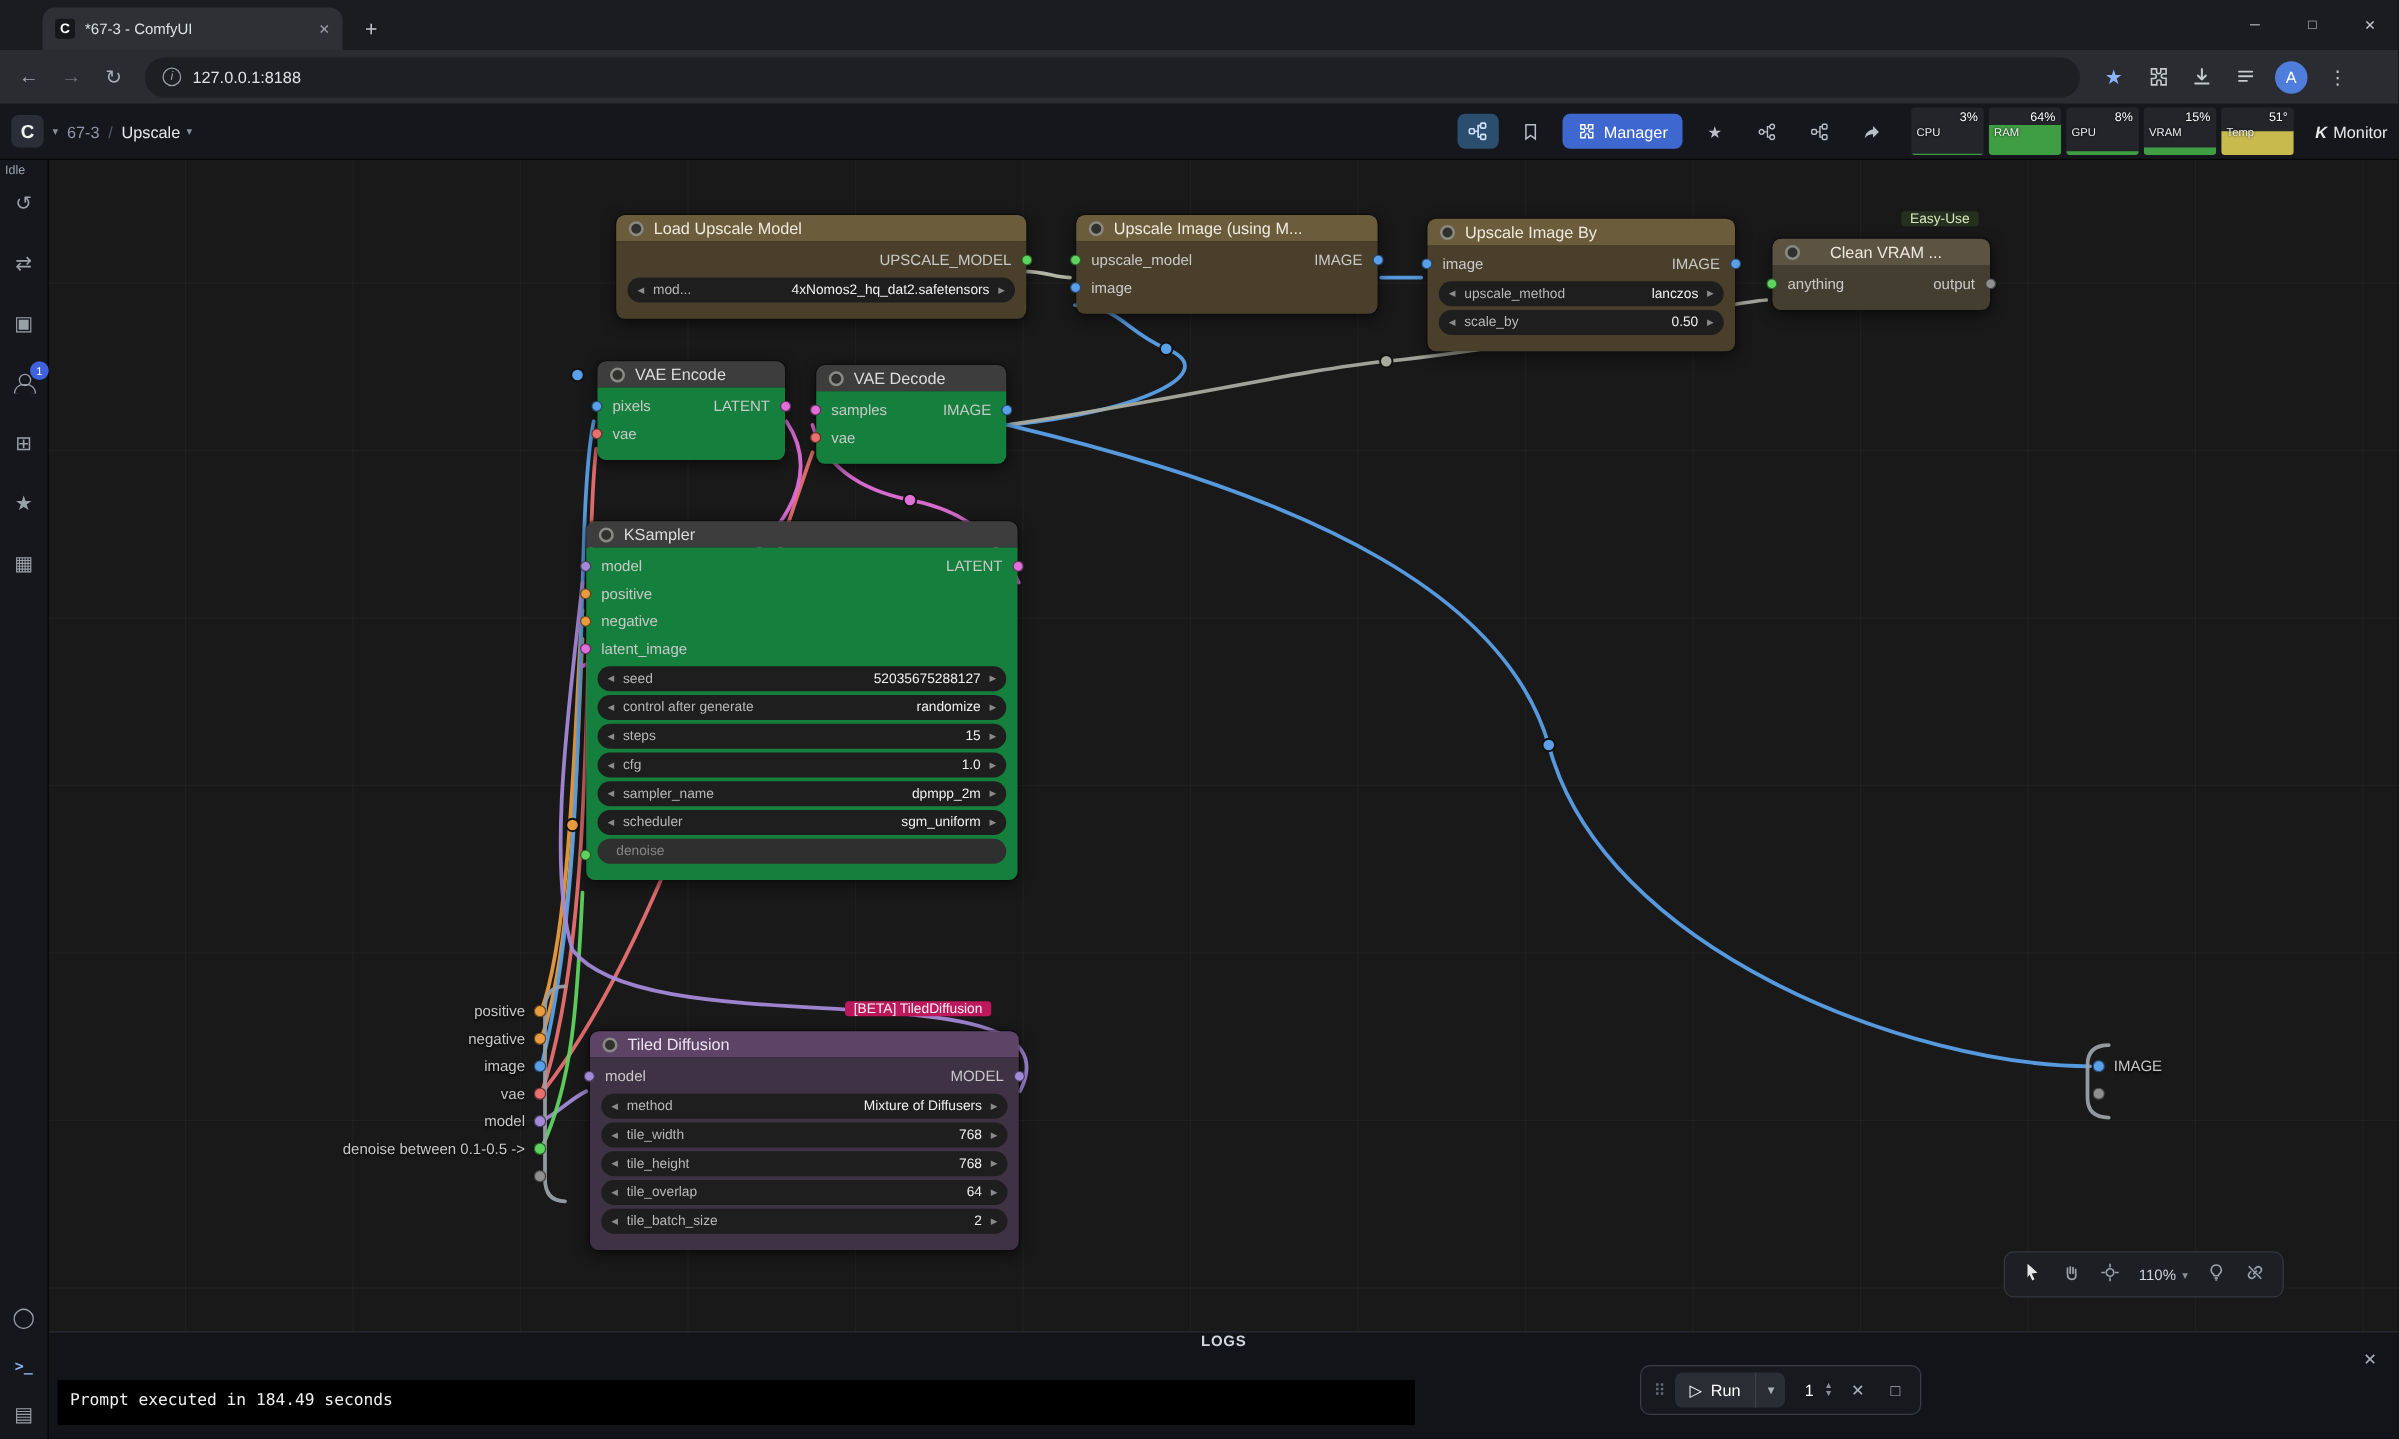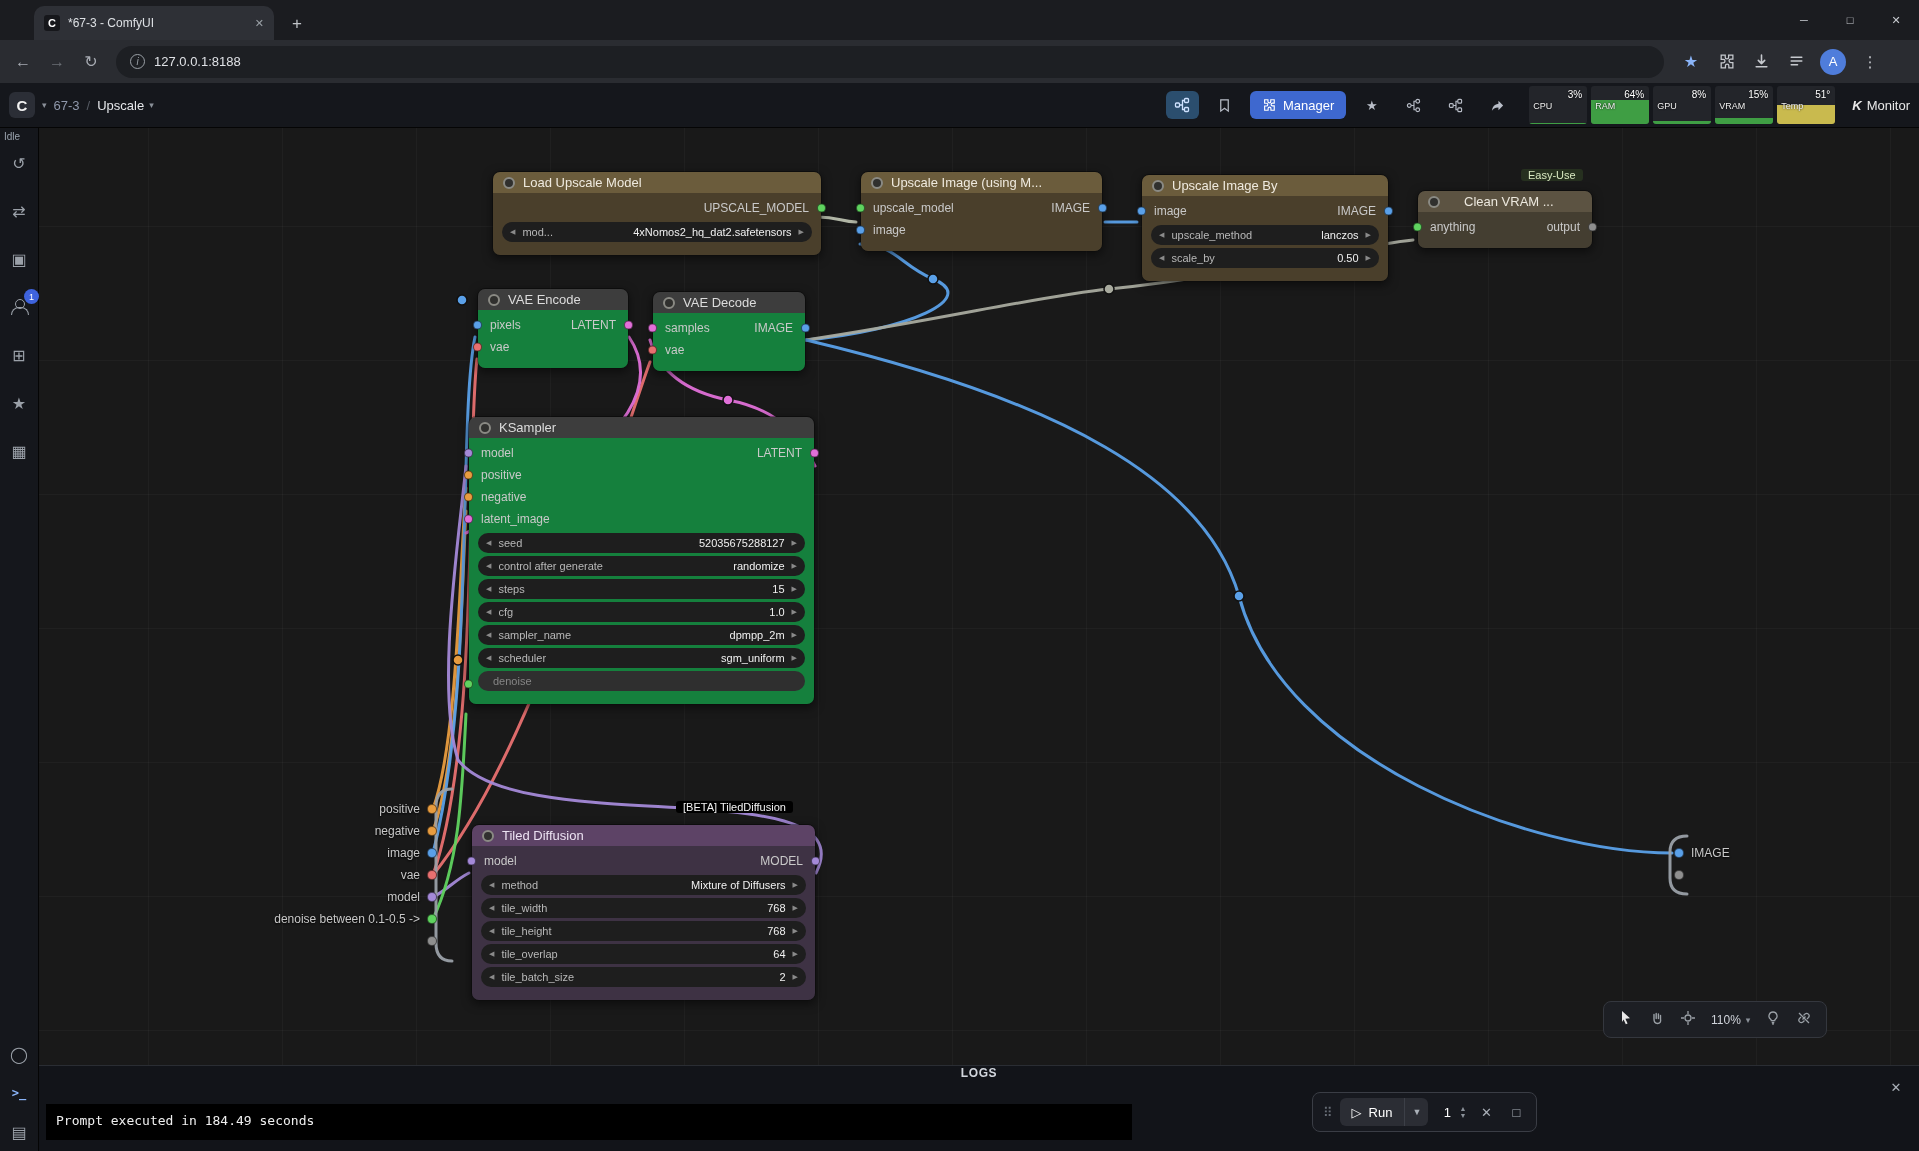--- a/index.html
+++ b/index.html
@@ -118,21 +118,21 @@
   .c-gray{background:#8f8f8f}
   .wrow { position:relative; }
   .widget { display:flex; align-items:center; height:20px; margin:3px 9px; padding:0 8px;
             background:#1e1e1e; border-radius:10px; font-size:11px; color:#b8b8b8; }
   .arr { color:#8a8a8a; font-size:7px; }
   .wlabel { margin-left:7px; white-space:nowrap; }
   .wvalue { margin-left:auto; margin-right:7px; color:#f0f0f0; white-space:nowrap; }
   .widget.disabled { background:#2f2f2f; color:#868686; }
   .node-badge { position:absolute; z-index:3; font-size:11px; padding:0 7px; border-radius:3px; }
   .badge-easyuse { background:#26301f; color:#d8e8c0; }
-  .badge-beta { background:#000000; color:#f2f2f2; }
+  .badge-beta { background:#be185d; color:#f2f2f2; }
 
   
   .io-left { position:absolute; left:212px; top:798px; width:225px; z-index:2; }
   .io-row { height:22px; display:flex; align-items:center; justify-content:flex-end; gap:7px;
             color:#c8c8c8; font-size:12px; text-shadow:0 1px 2px #000; }
   .iodot { width:10px; height:10px; border-radius:50%; border:1px solid rgba(0,0,0,.55); flex:0 0 auto; }
   .io-right { position:absolute; left:1674px; top:842px; z-index:2; }
   .io-right .io-row { justify-content:flex-start; }
 
   

